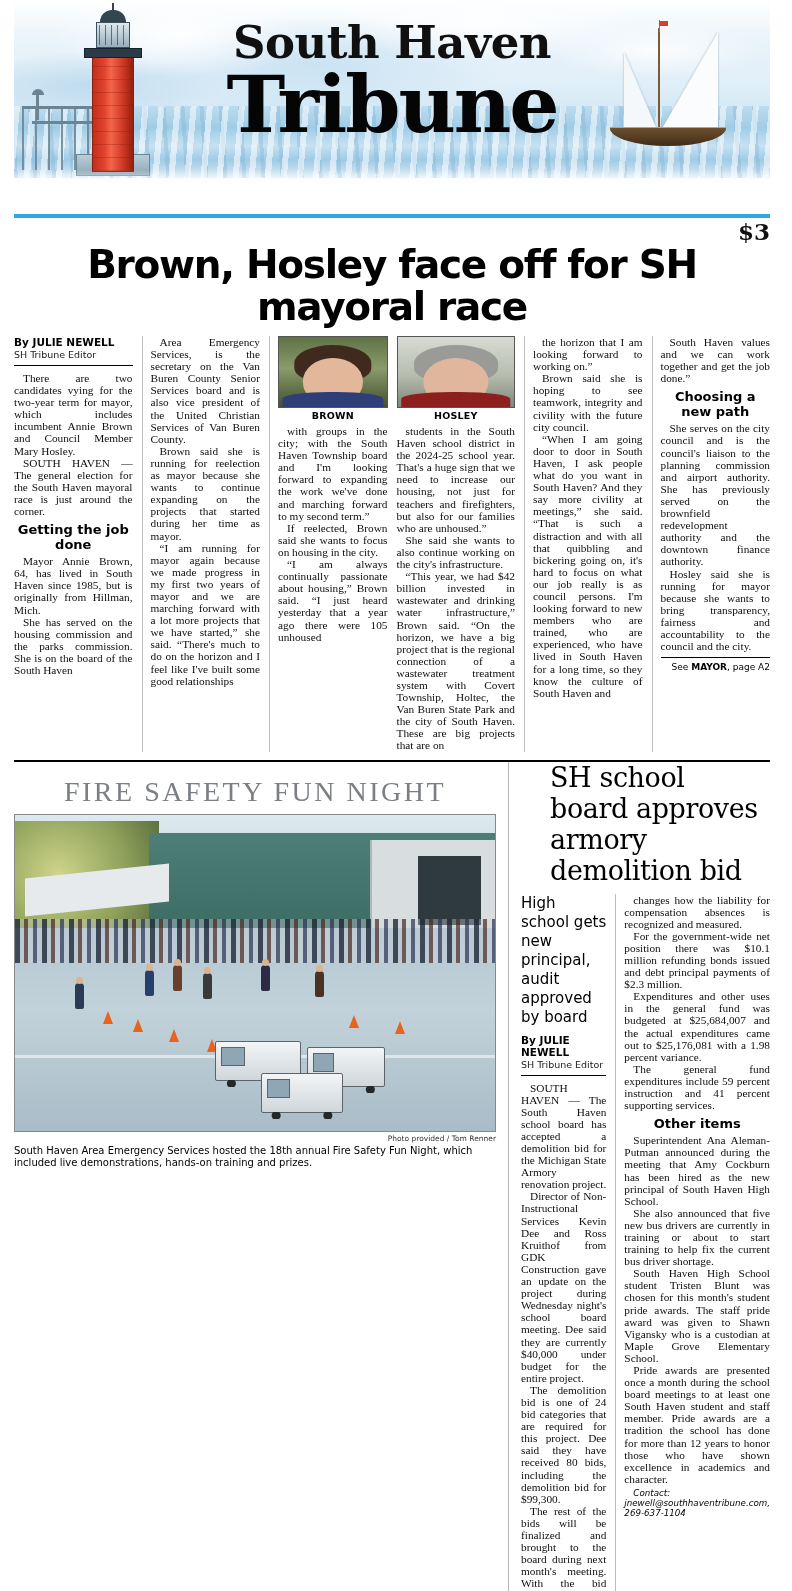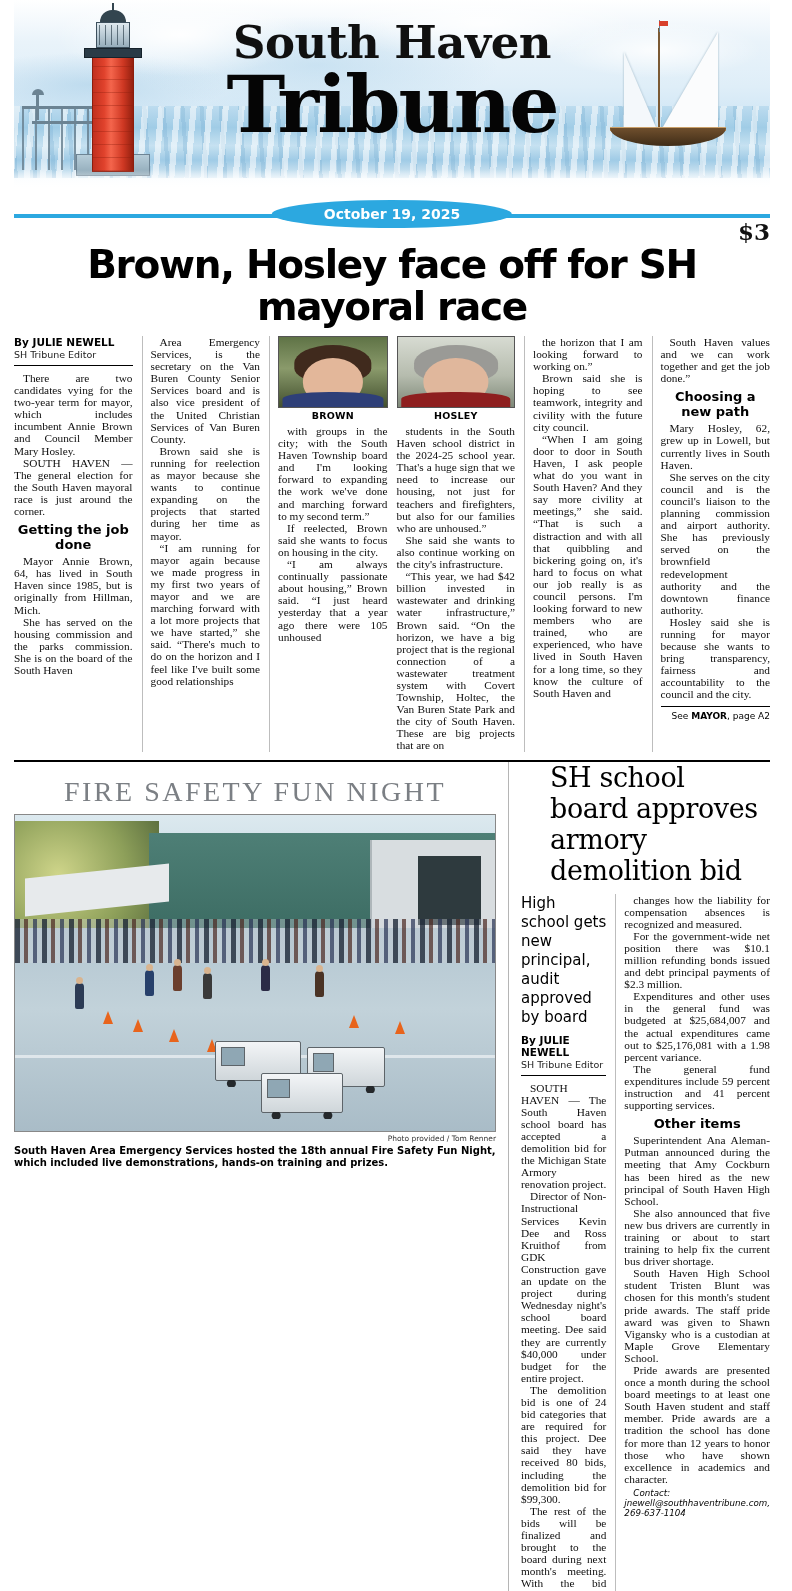--- a/index.html
+++ b/index.html
@@ -299,21 +299,21 @@
   .person {
     position:absolute; width:9px; height:26px; border-radius: 4px 4px 2px 2px;
   }
   .person:before{content:"";position:absolute;left:1px;top:-6px;width:7px;height:7px;border-radius:50%;background:#d9b48f;}
 
   .photo-credit {
     font-family: "DejaVu Sans", sans-serif; font-size: 7.5px; color: #333;
     text-align: right; margin-top: 2px;
   }
   .cap {
-    font-family: "DejaVu Sans", sans-serif; font-weight: 700; font-size: 10px;
+    font-family: "DejaVu Sans", sans-serif; font-weight: 400; font-size: 10px;
     line-height: 12px; color: #000; margin-top: 2px;
   }
   .hr-med  { border-top: 2px solid #000; margin: 9px 0 0; }
   .vrule { border-left: 1px solid #b5b5b5; }
 </style>
 </head>
 <body>
 
 <div class="page">
 
@@ -347,21 +347,20 @@
       <div class="mh-south">South Haven</div>
       <div class="mh-trib">Tribune</div>
     </div>
     <div class="masthead-fade-bottom"></div>
   </div>
 
   <div class="price">$3</div>
 
   <div class="datebar">
     <div class="rule"></div>
-    <div class="date-pill">October 19, 2025</div>
   </div>
 
   <div class="content">
     <h1 class="head-main">Brown, Hosley face off for SH mayoral race</h1>
 
     <div class="story1">
 
       <div class="col">
         <div class="byline-name">By JULIE NEWELL</div>
         <div class="byline-title">SH Tribune Editor</div>
@@ -417,21 +416,20 @@
 
       <div class="col colrule">
         <p class="body">the horizon that I am looking forward to working on.”</p>
         <p class="body">Brown said she is hoping to see teamwork, integrity and civility with the future city council.</p>
         <p class="body">“When I am going door to door in South Haven, I ask people what do you want in South Haven? And they say more civility at meetings,” she said. “That is such a distraction and with all that quibbling and bickering going on, it's hard to focus on what our job really is as council persons. I'm looking forward to new members who are trained, who are experienced, who have lived in South Haven for a long time, so they know the culture of South Haven and</p>
       </div>
 
       <div class="col colrule">
         <p class="body">South Haven values and we can work together and get the job done.”</p>
         <h3 class="subhead">Choosing a new path</h3>
-        <p class="body">Mary Hosley, 62, grew up in Lowell, but currently lives in South Haven.</p>
         <p class="body">She serves on the city council and is the council's liaison to the planning commission and airport authority. She has previously served on the brownfield redevelopment authority and the downtown finance authority.</p>
         <p class="body">Hosley said she is running for mayor because she wants to bring transparency, fairness and accountability to the council and the city.</p>
         <div class="jumpline"><span>See </span><b>MAYOR</b><span>, page A2</span></div>
       </div>
     </div>
   </div>
 
   <div class="hr-med" style="margin:8px 14px 0;"></div>
 
   <div class="content" style="display:grid; grid-template-columns: 482px 1fr; column-gap: 12px; margin-top:0;">

